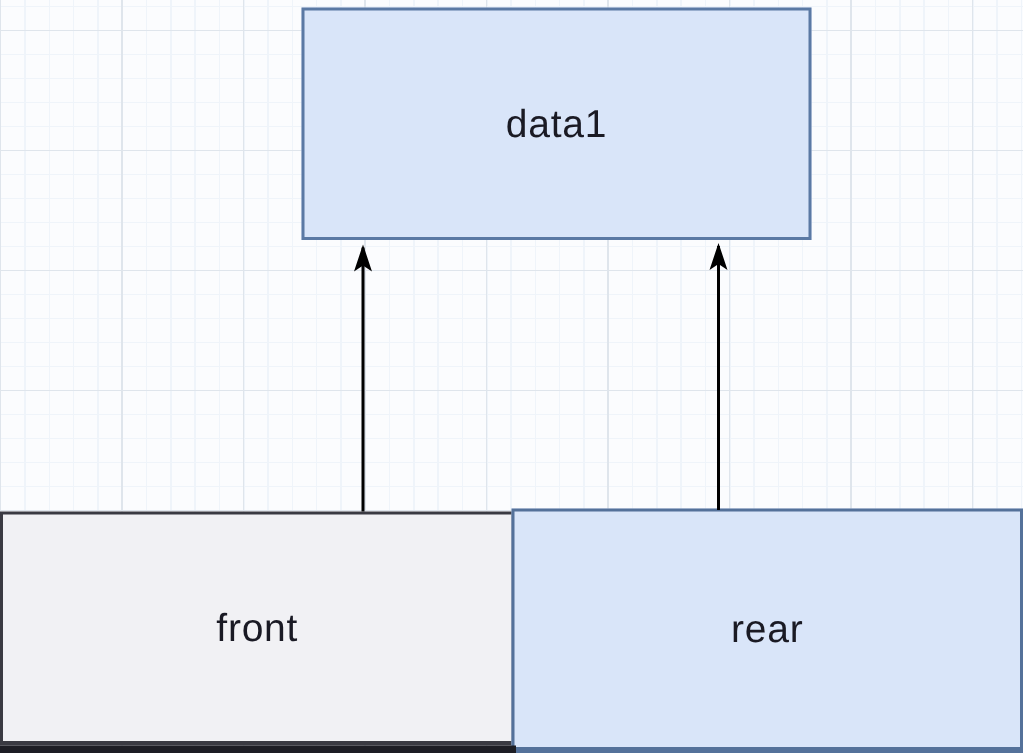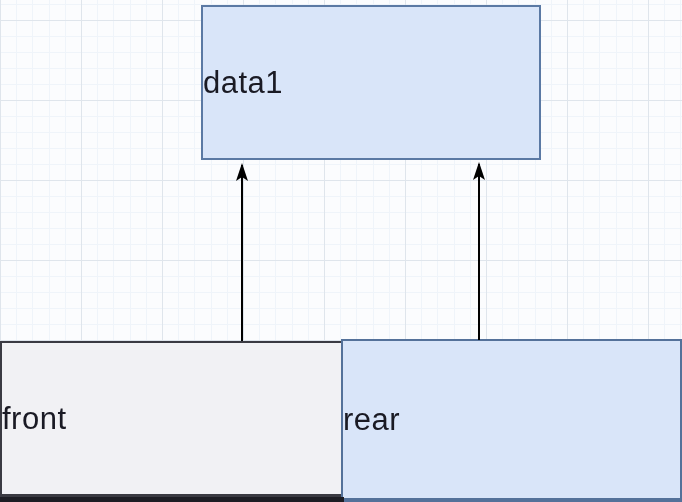--- a/index.html
+++ b/index.html
@@ -22,21 +22,22 @@
       repeating-linear-gradient(to right,  var(--grid-minor, #eff4fa) 0 1px, transparent 1px 16.2px),
       repeating-linear-gradient(to bottom, var(--grid-minor, #eff4fa) 0 1px, transparent 1px 16px);
     background-position: 0 0, 0 20px, 0 0, 0 4px;
   }
 
   .node {
     position: absolute;
     box-sizing: border-box;
     display: flex;
     align-items: center;
-    font-size: 31px;
+    justify-content: center;
+    font-size: 26px;
     color: var(--text, #1a1a24);
     letter-spacing: 0.5px;
   }
 
   .node-data1 {
     left: 201px; top: 5px;
     width: 340px; height: 155px;
     background: #d9e5f9;
     border: 2px solid #5b79a4;
   }

